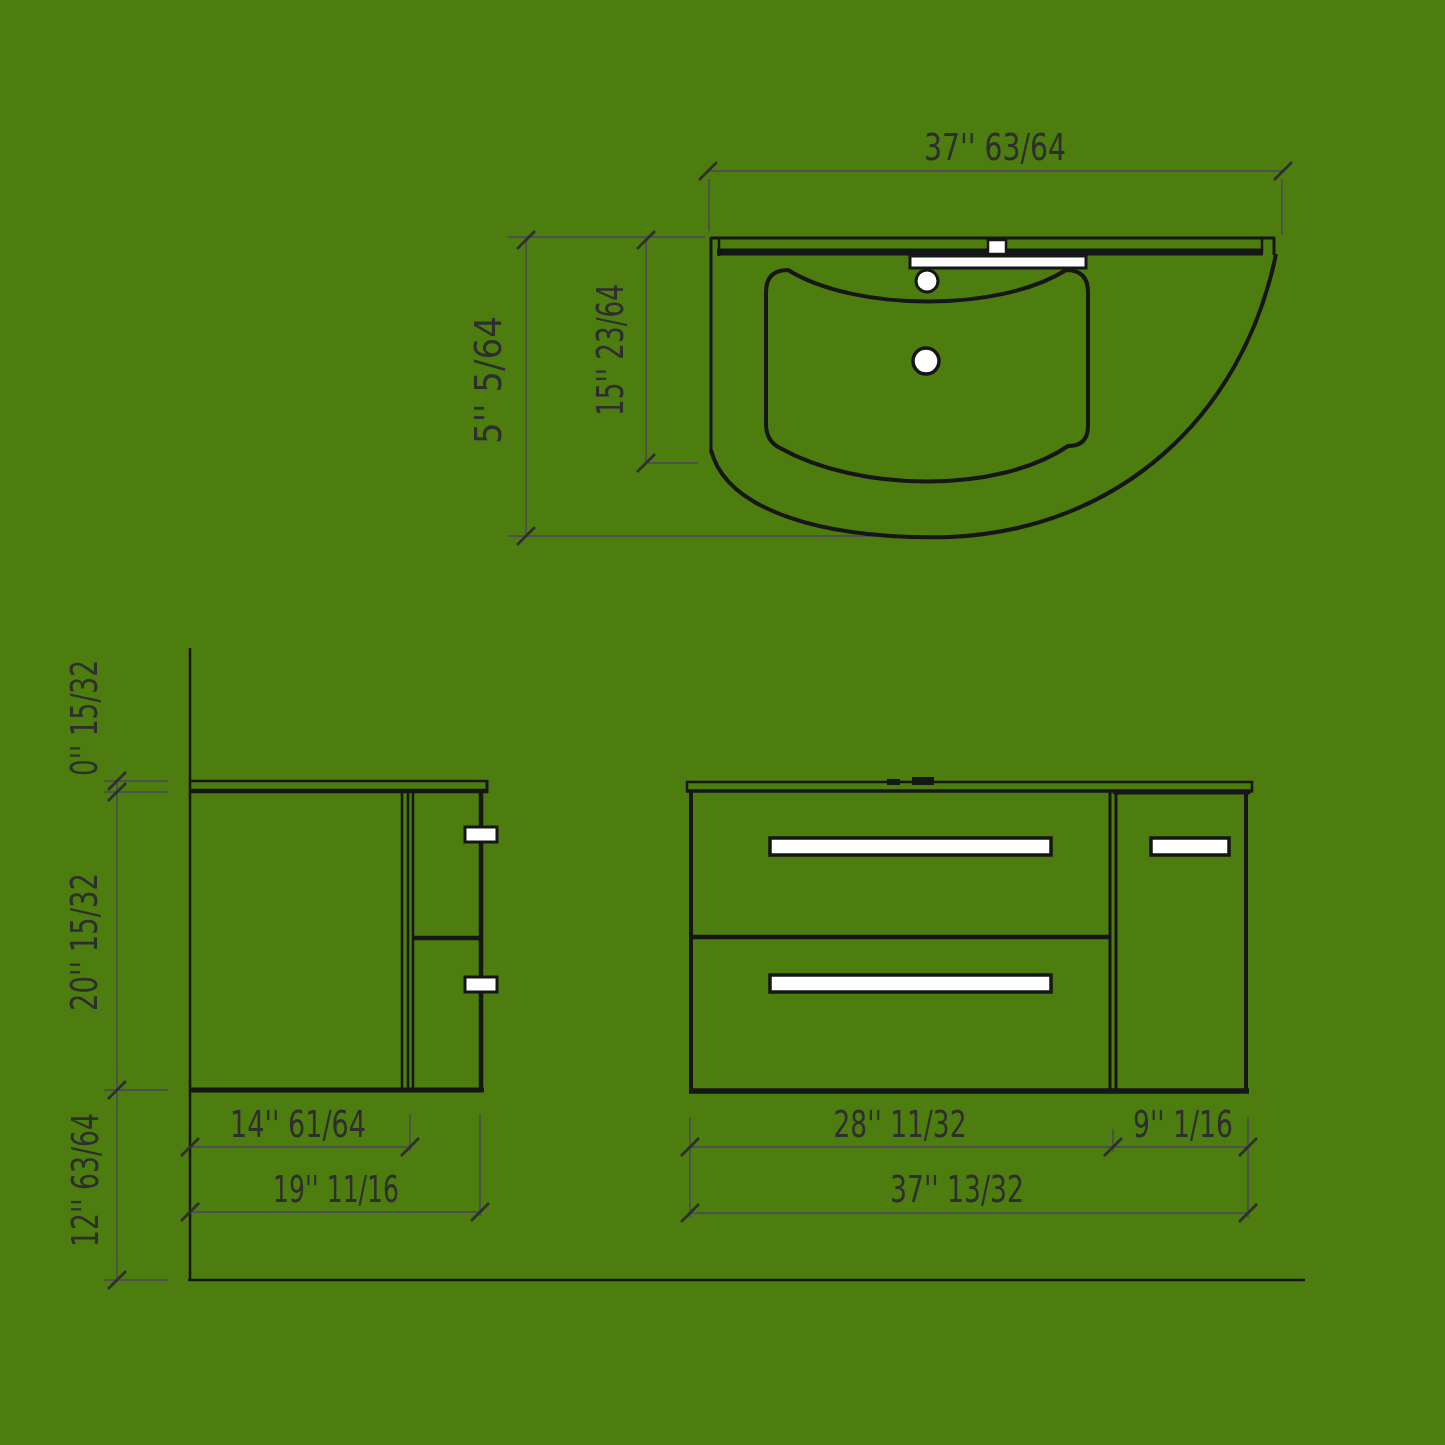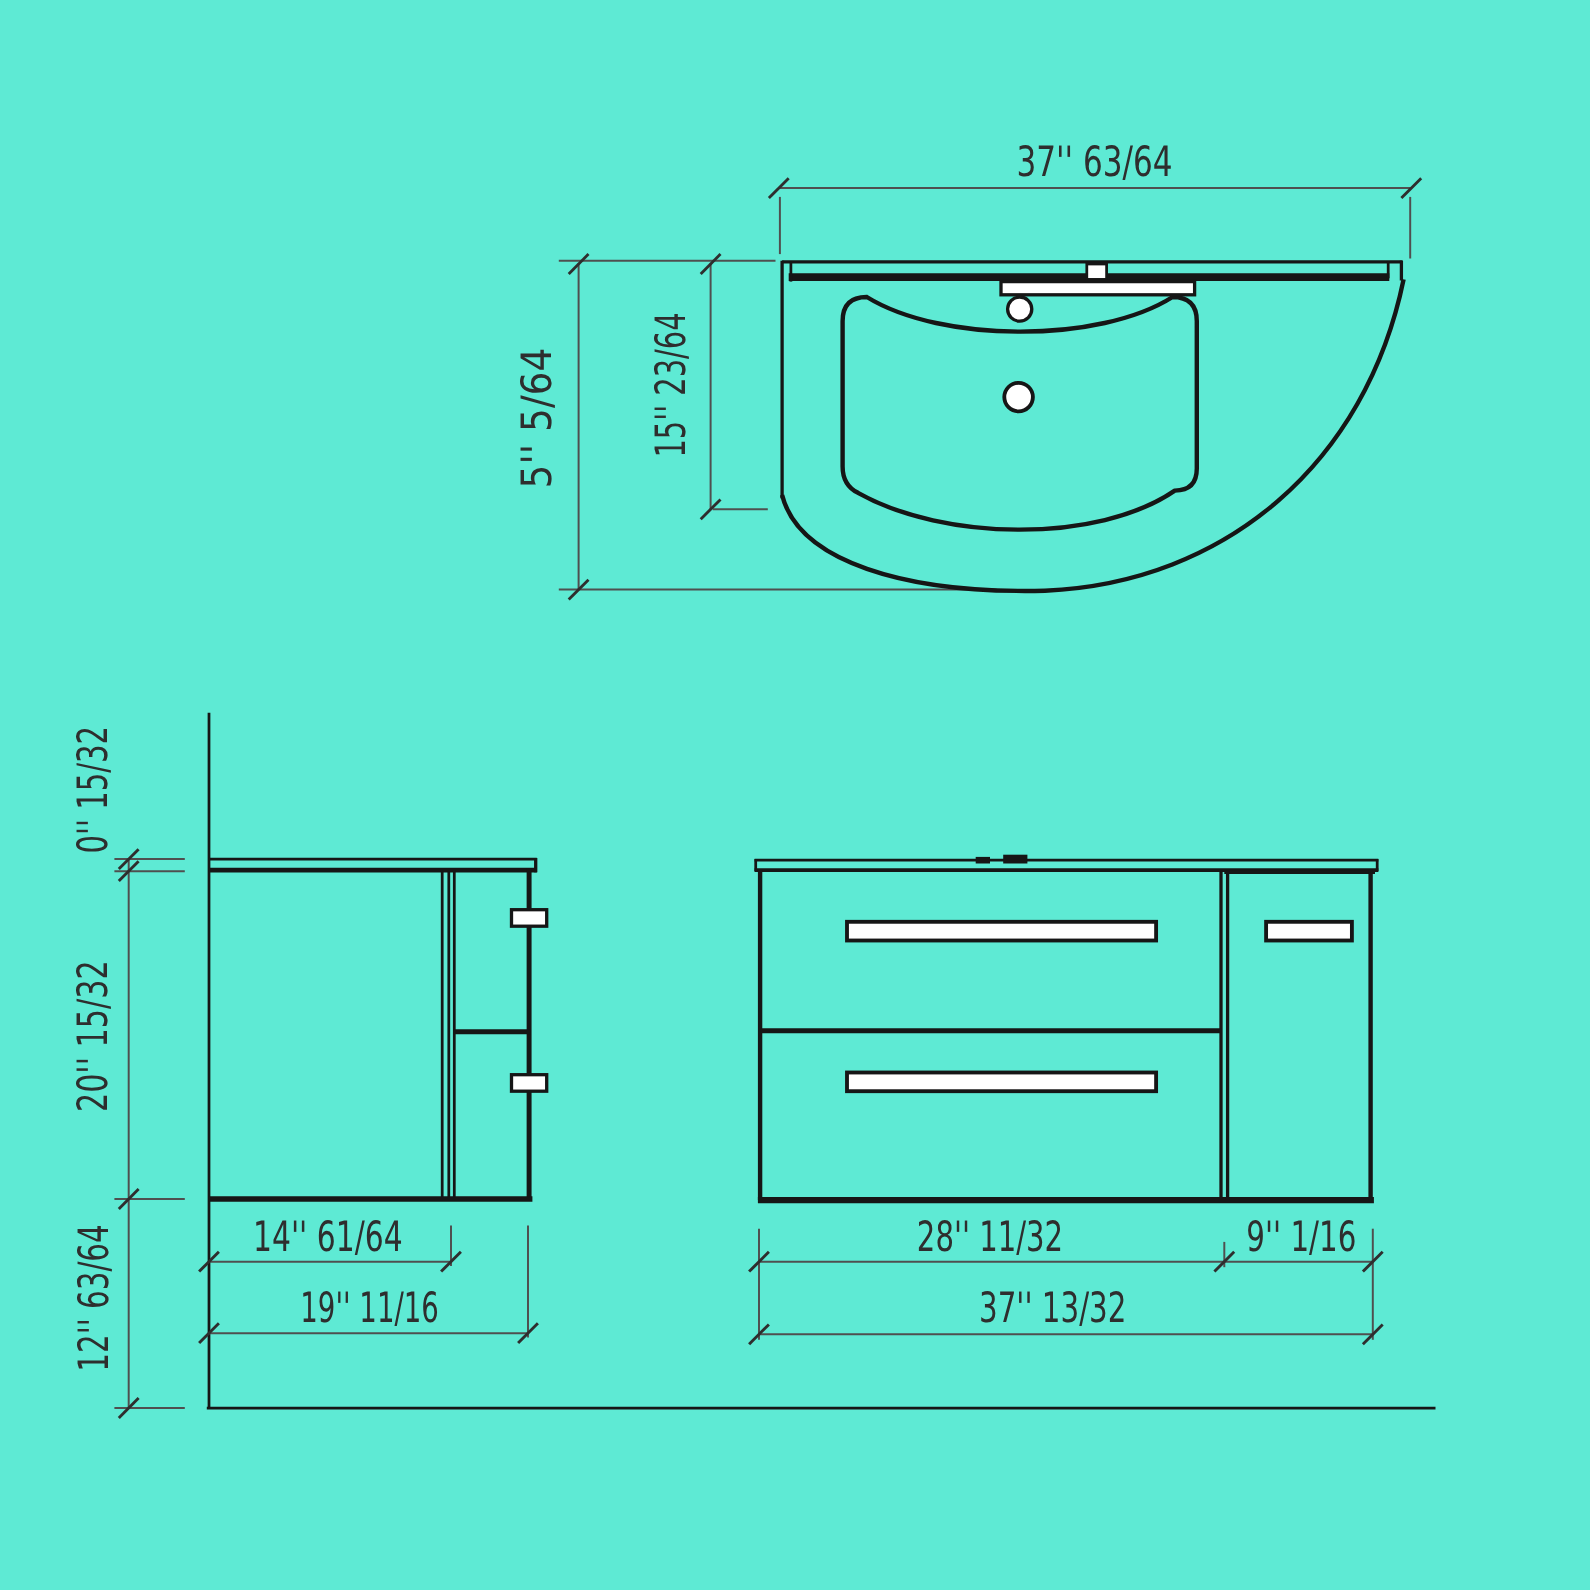--- a/index.html
+++ b/index.html
@@ -7,21 +7,21 @@
     padding: 0;
     background: #ffffff;
     width: 1445px;
     height: 1445px;
     overflow: hidden;
   }
   .stage {
     position: relative;
     width: 1445px;
     height: 1445px;
-    background: #5eead4;
+    background: #4d7c0f;
   }
   svg { display: block; }
   .obj   { stroke: #161616; fill: none; stroke-linecap: butt; }
   .obj-fill { fill: #161616; stroke: none; }
   .wfill { fill: #ffffff; }
   .dim   { stroke: #4f4f4f; stroke-width: 1.8; fill: none; }
   .tick  { stroke: #2e2e2e; stroke-width: 2.6; fill: none; }
   .dim-label {
     font-family: "DejaVu Sans", "Liberation Sans", sans-serif;
     font-size: 38px;

